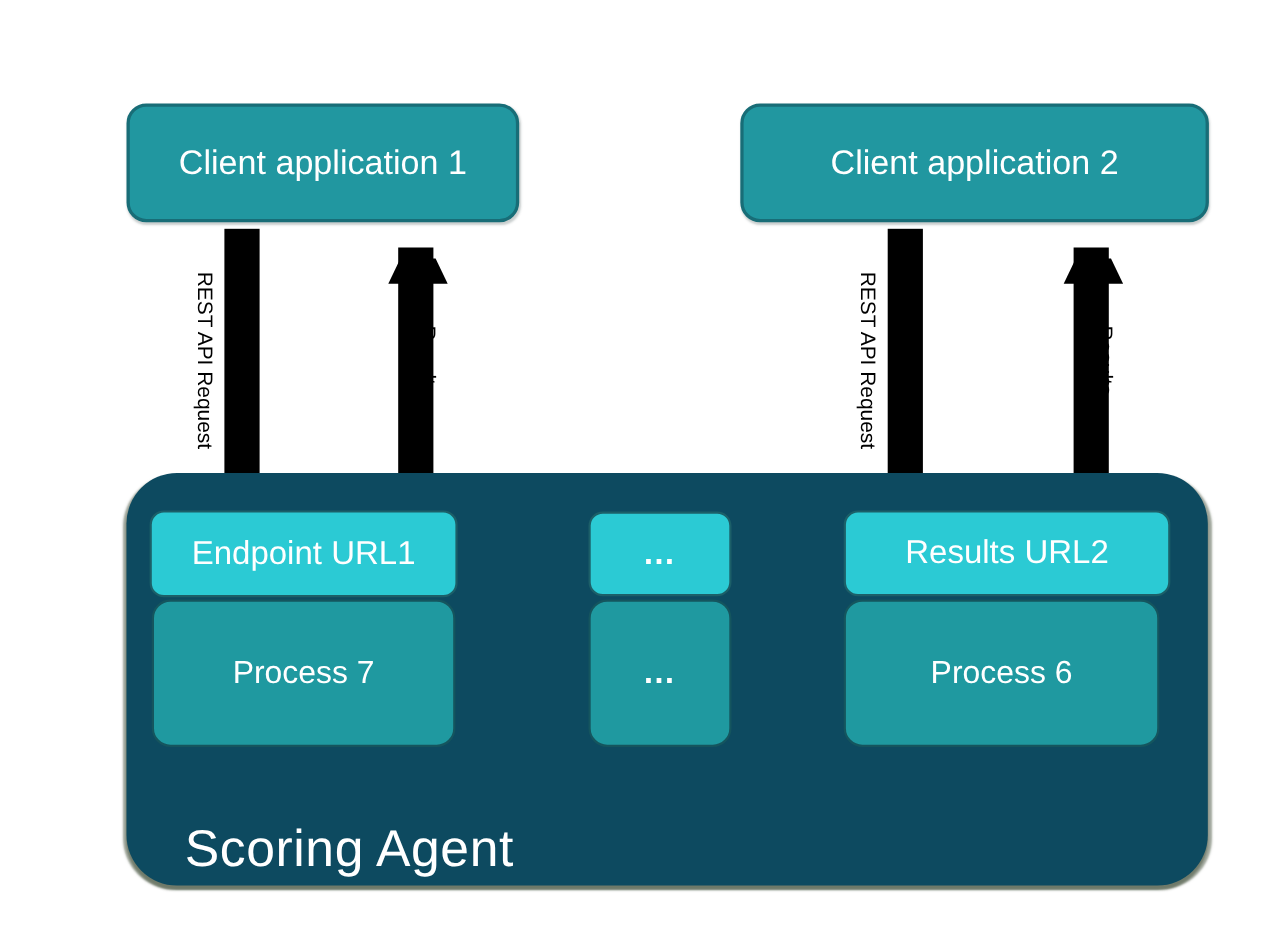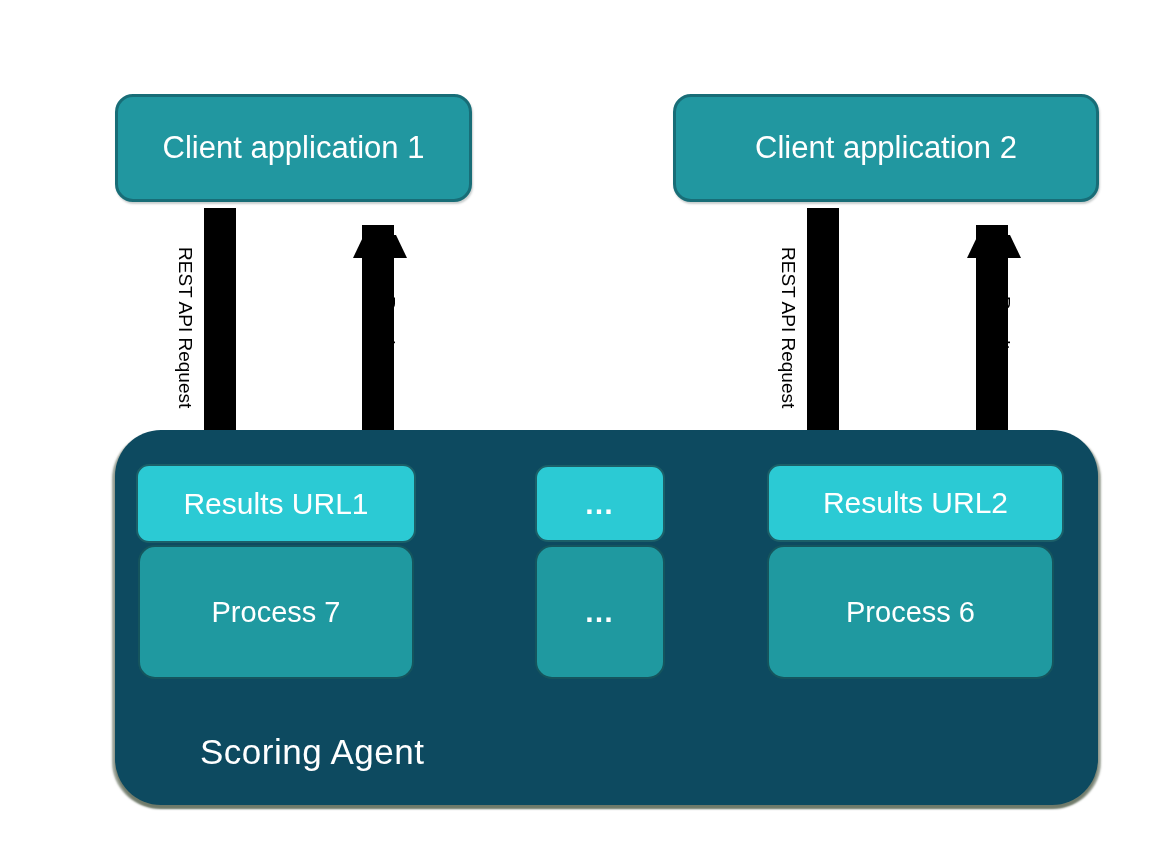--- a/index.html
+++ b/index.html
@@ -90,25 +90,24 @@
     width: 983px; height: 375px;
     background: var(--agent_fill);
     border-radius: 46px;
     box-shadow:
       0 4px 2px rgba(109,120,103,0.9),
       -3px 3px 2px rgba(109,120,103,0.65),
       3px 3px 2px rgba(109,120,103,0.65);
   }
   .agent-title {
     position: absolute;
-    left: 37px; top: 286px;
+    left: 37px; top: 297px;
     color: var(--box_text);
-    font-size: 35px;
+    font-size: 47px;
     letter-spacing: 0.5px;
-    margin-left: 32px;
   }
 
   .endpoint-box {
     position: absolute;
     background: var(--endpoint_fill);
     border: 2px solid var(--endpoint_border);
     border-radius: 13px;
     display: flex;
     align-items: center;
     justify-content: center;
@@ -159,21 +158,21 @@
   <div class="arrowhead-down down-head-2"></div>
   <div class="flow-label req-label-2">REST API Request</div>
 
   <div class="arrowhead-up up-head-2"></div>
   <div class="arrow-line up-line-2"></div>
   <div class="flow-label res-label-2">Results</div>
 
   <div class="agent">
 
     <div class="endpoint-box ep-1">
-      <span>Results URL1</span>
+      <span>Endpoint URL1</span>
     </div>
     <div class="endpoint-box ep-mid">
       <span class="ellipsis-text">…</span>
     </div>
     <div class="endpoint-box ep-2">
       <span>Results URL2</span>
     </div>
 
     <div class="process-box pr-1">
       <span>Process 7</span>

